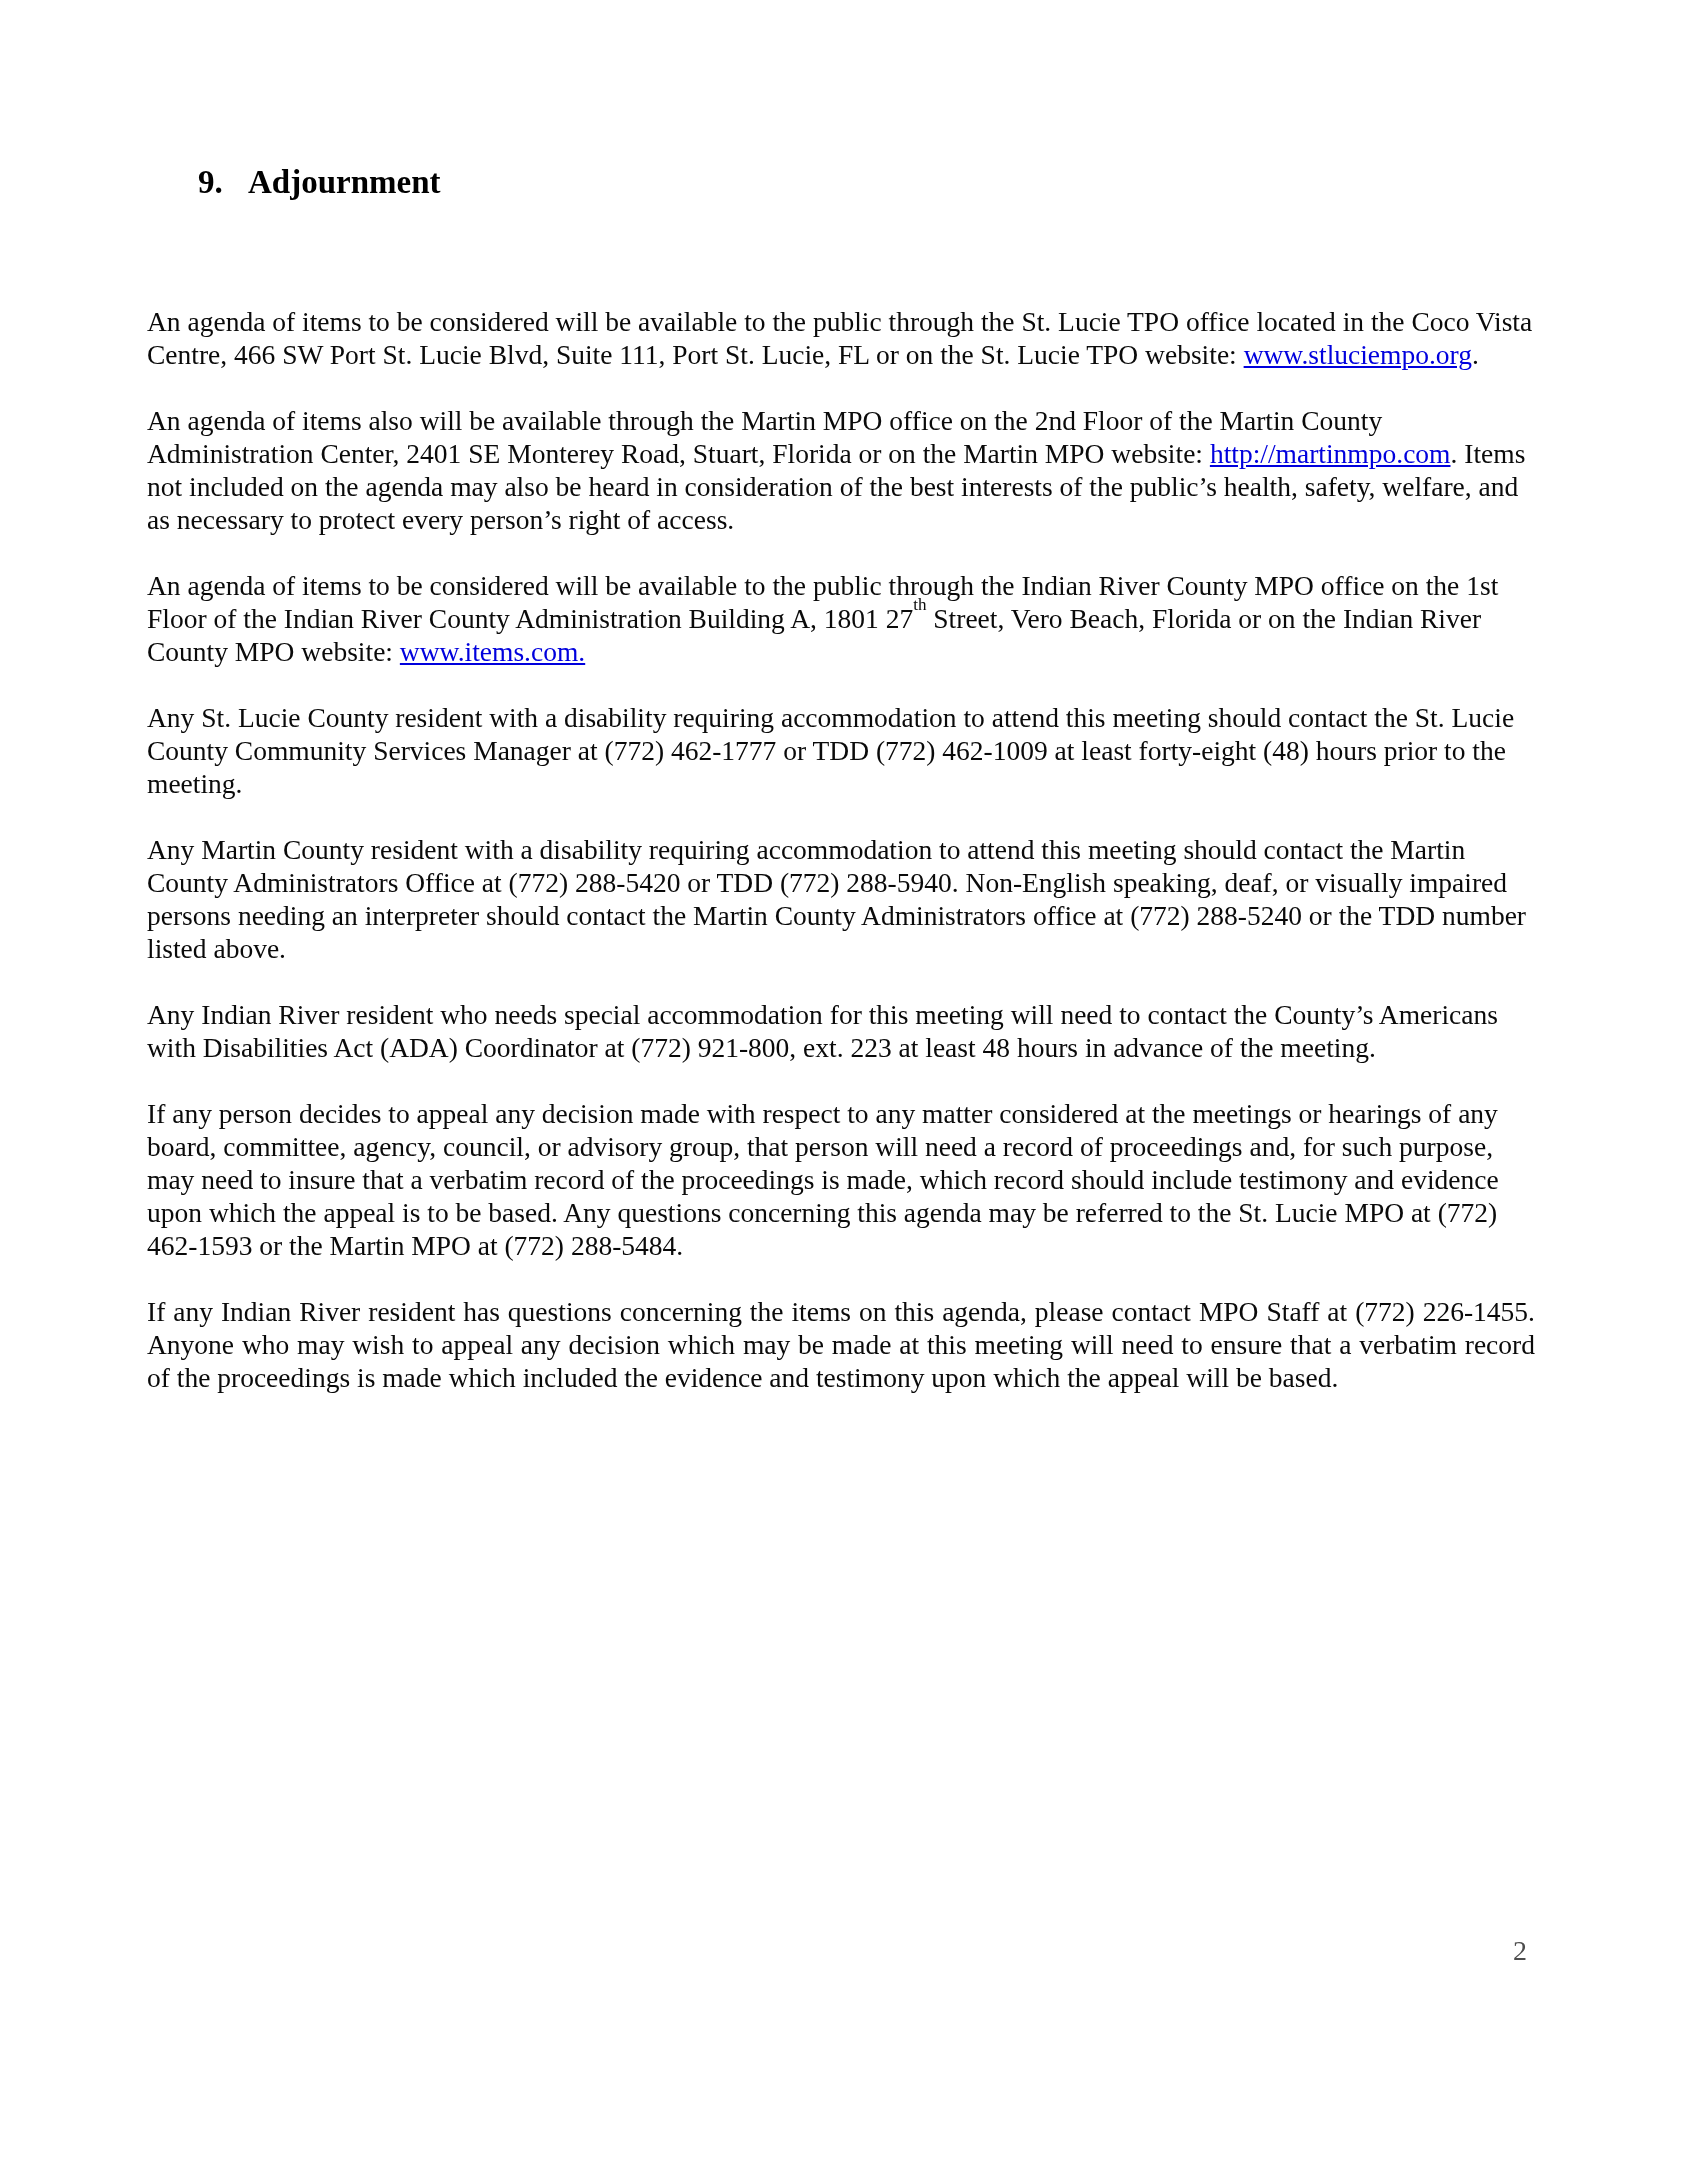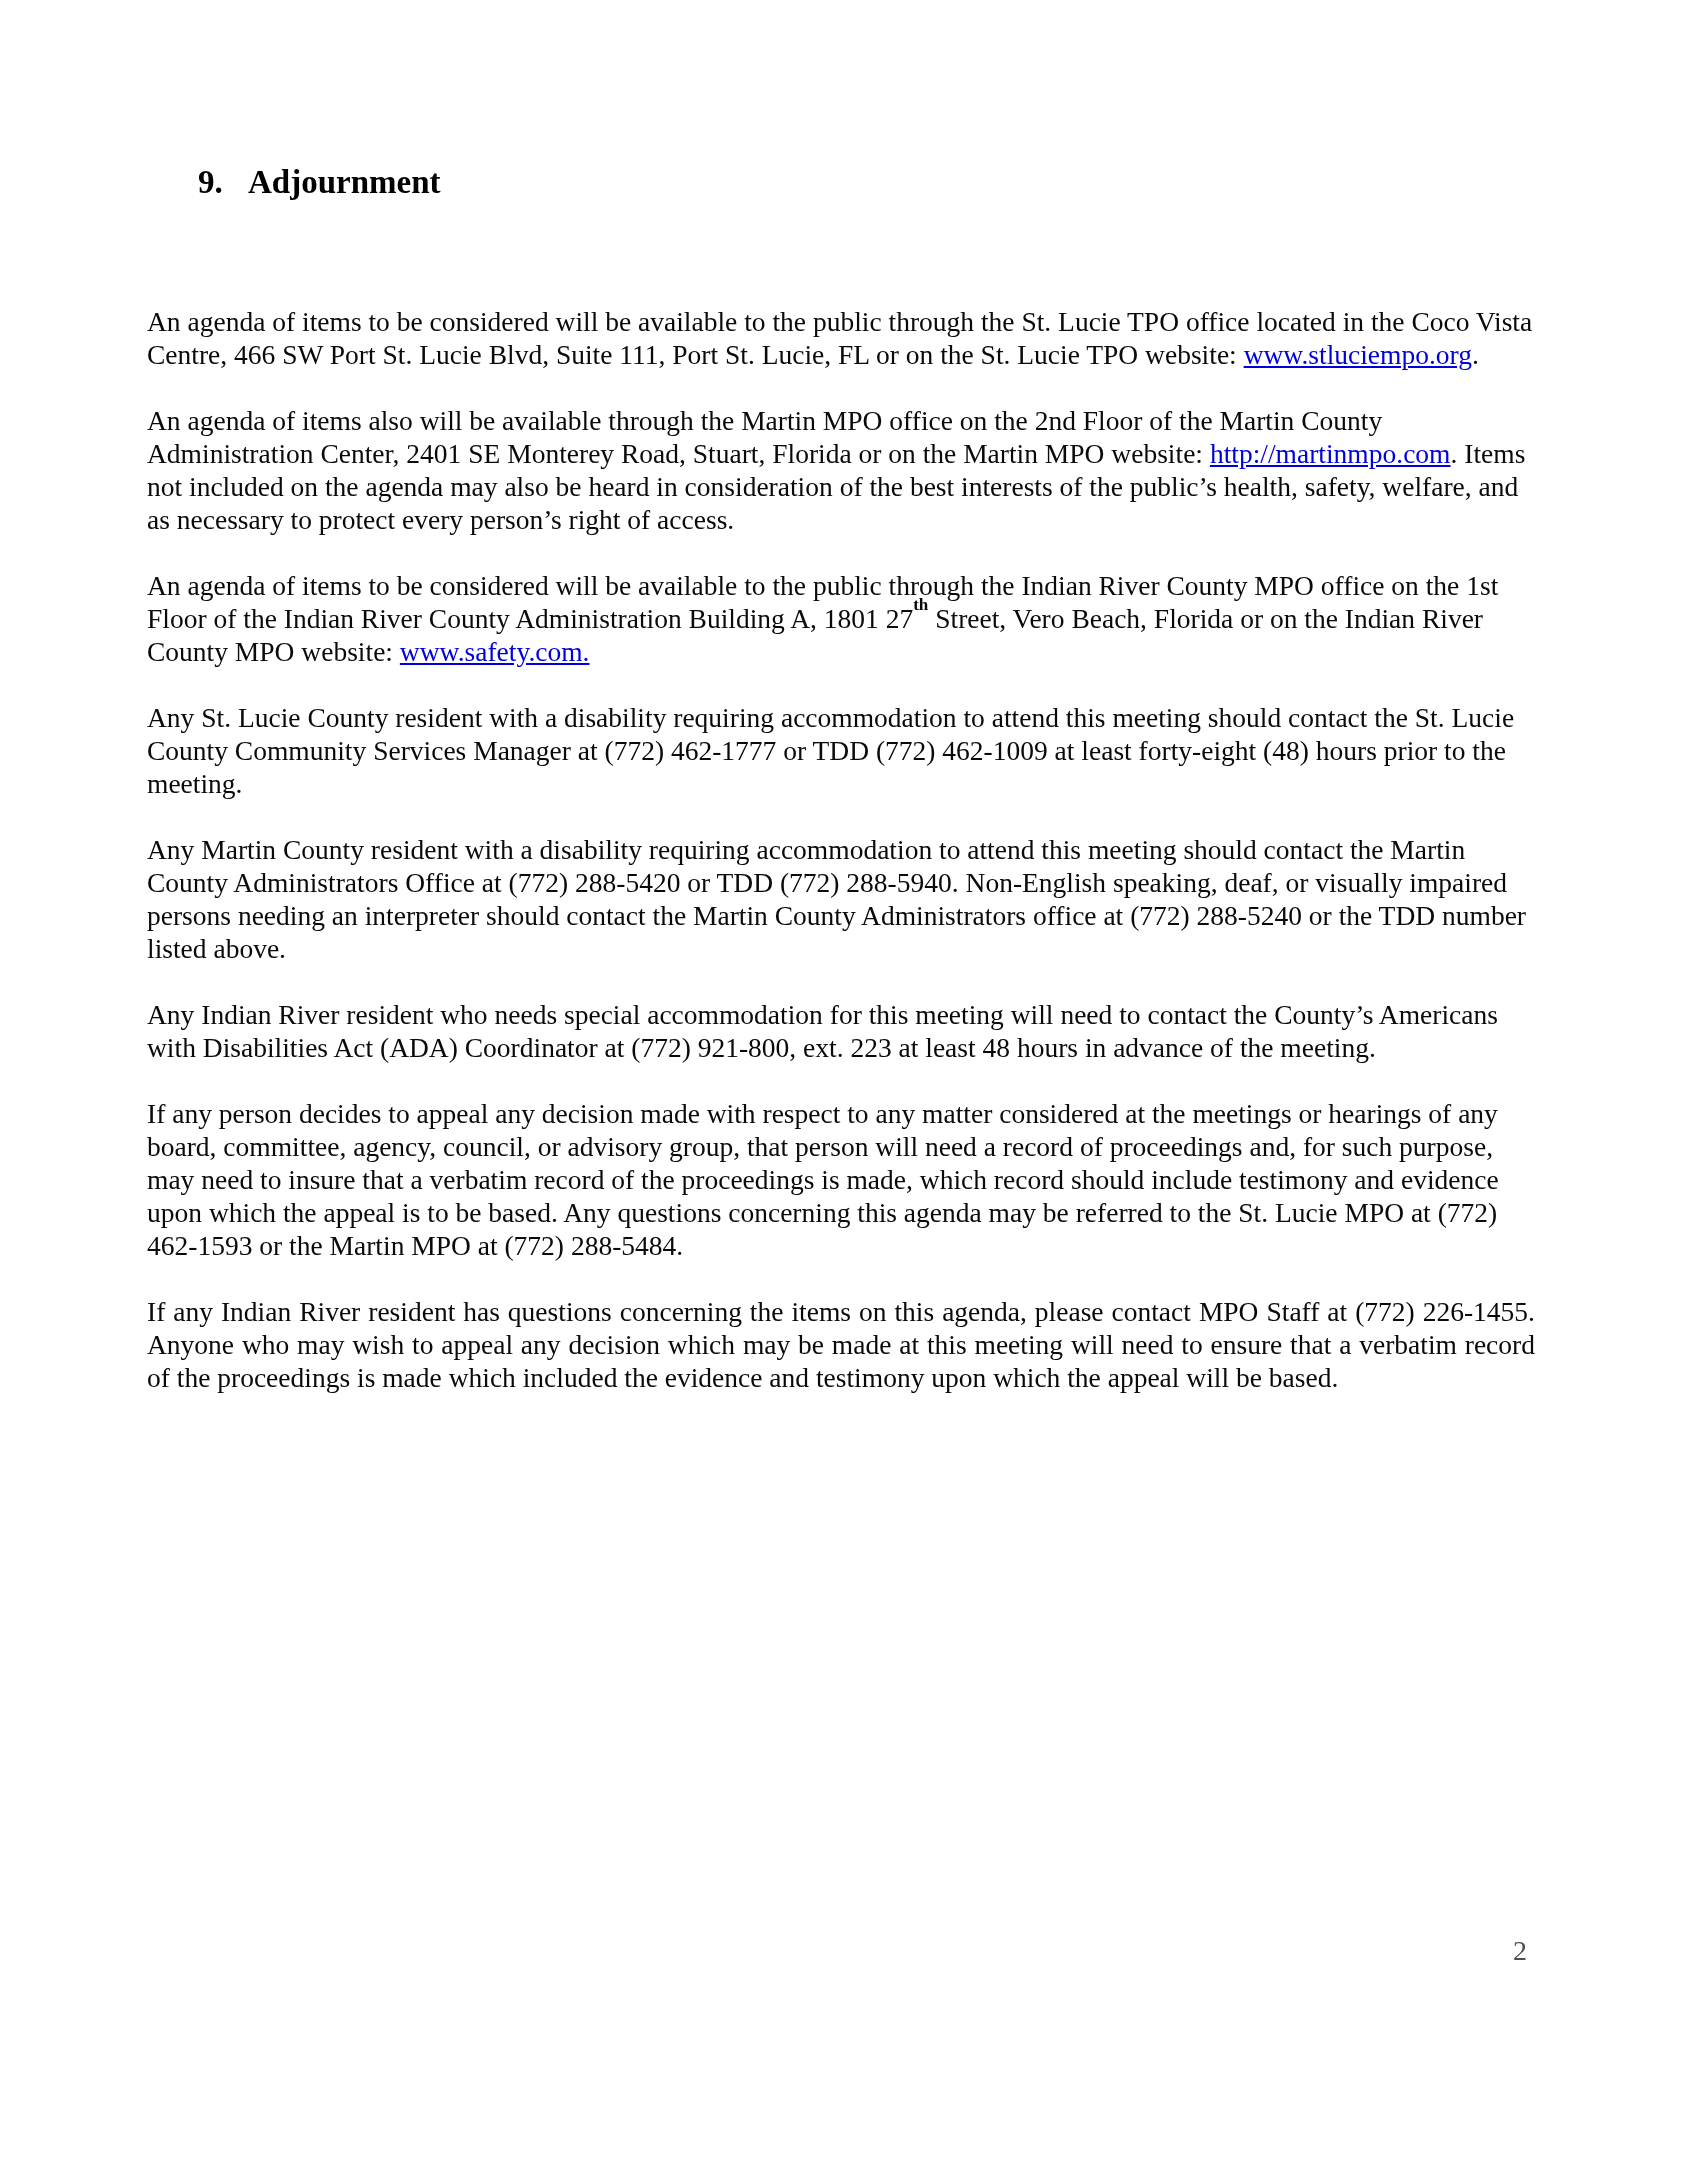--- a/index.html
+++ b/index.html
@@ -43,21 +43,21 @@
   .content p.justified {
     text-align: justify;
   }
   a.doclink {
     color: var(--link-color, #0000DD);
     text-decoration: underline;
     cursor: pointer;
   }
   sup.ord {
     font-size: 0.62em;
-    font-weight: bold;
+    font-weight: normal;
     position: relative;
     top: -0.45em;
     line-height: 0;
   }
   .page-number {
     position: absolute;
     left: 1513px;
     top: 1935px;
     font-size: 28px;
     line-height: 32px;
@@ -70,21 +70,21 @@
 
 <div class="page">
   <div class="content">
 
     <h1 class="section-heading"><span class="num">9.</span><span>Adjournment</span></h1>
 
     <p><span>An agenda of items to be considered will be available to the public through the St. Lucie TPO office located in the Coco Vista Centre, 466 SW Port St. Lucie Blvd, Suite 111, Port St. Lucie, FL or on the St. Lucie TPO website: </span><a class="doclink">www.stluciempo.org</a><span>.</span></p>
 
     <p><span>An agenda of items also will be available through the Martin MPO office on the 2nd Floor of the Martin County Administration Center, 2401 SE Monterey Road, Stuart, Florida or on the Martin MPO website: </span><a class="doclink">http://martinmpo.com</a><span>. Items not included on the agenda may also be heard in consideration of the best interests of the public’s health, safety, welfare, and as necessary to protect every person’s right of access.</span></p>
 
-    <p><span>An agenda of items to be considered will be available to the public through the Indian River County MPO office on the 1st Floor of the Indian River County Administration Building A, 1801 27</span><sup class="ord">th</sup><span> Street, Vero Beach, Florida or on the Indian River County MPO website: </span><a class="doclink">www.safety.com.</a></p>
+    <p><span>An agenda of items to be considered will be available to the public through the Indian River County MPO office on the 1st Floor of the Indian River County Administration Building A, 1801 27</span><sup class="ord">th</sup><span> Street, Vero Beach, Florida or on the Indian River County MPO website: </span><a class="doclink">www.items.com.</a></p>
 
     <p><span>Any St. Lucie County resident with a disability requiring accommodation to attend this meeting should contact the St. Lucie County Community Services Manager at (772) 462-1777 or TDD (772) 462-1009 at least forty-eight (48) hours prior to the meeting.</span></p>
 
     <p><span>Any Martin County resident with a disability requiring accommodation to attend this meeting should contact the Martin County Administrators Office at (772) 288-5420 or TDD (772) 288-5940. Non-English speaking, deaf, or visually impaired persons needing an interpreter should contact the Martin County Administrators office at (772) 288-5240 or the TDD number listed above.</span></p>
 
     <p><span>Any Indian River resident who needs special accommodation for this meeting will need to contact the County’s Americans with Disabilities Act (ADA) Coordinator at (772) 921-800, ext. 223 at least 48 hours in advance of the meeting.</span></p>
 
     <p><span>If any person decides to appeal any decision made with respect to any matter considered at the meetings or hearings of any board, committee, agency, council, or advisory group, that person will need a record of proceedings and, for such purpose, may need to insure that a verbatim record of the proceedings is made, which record should include testimony and evidence upon which the appeal is to be based. Any questions concerning this agenda may be referred to the St. Lucie MPO at (772) 462-1593 or the Martin MPO at (772) 288-5484.</span></p>
 
     <p class="justified"><span>If any Indian River resident has questions concerning the items on this agenda, please contact MPO Staff at (772) 226-1455. Anyone who may wish to appeal any decision which may be made at this meeting will need to ensure that a verbatim record of the proceedings is made which included the evidence and testimony upon which the appeal will be based.</span></p>

